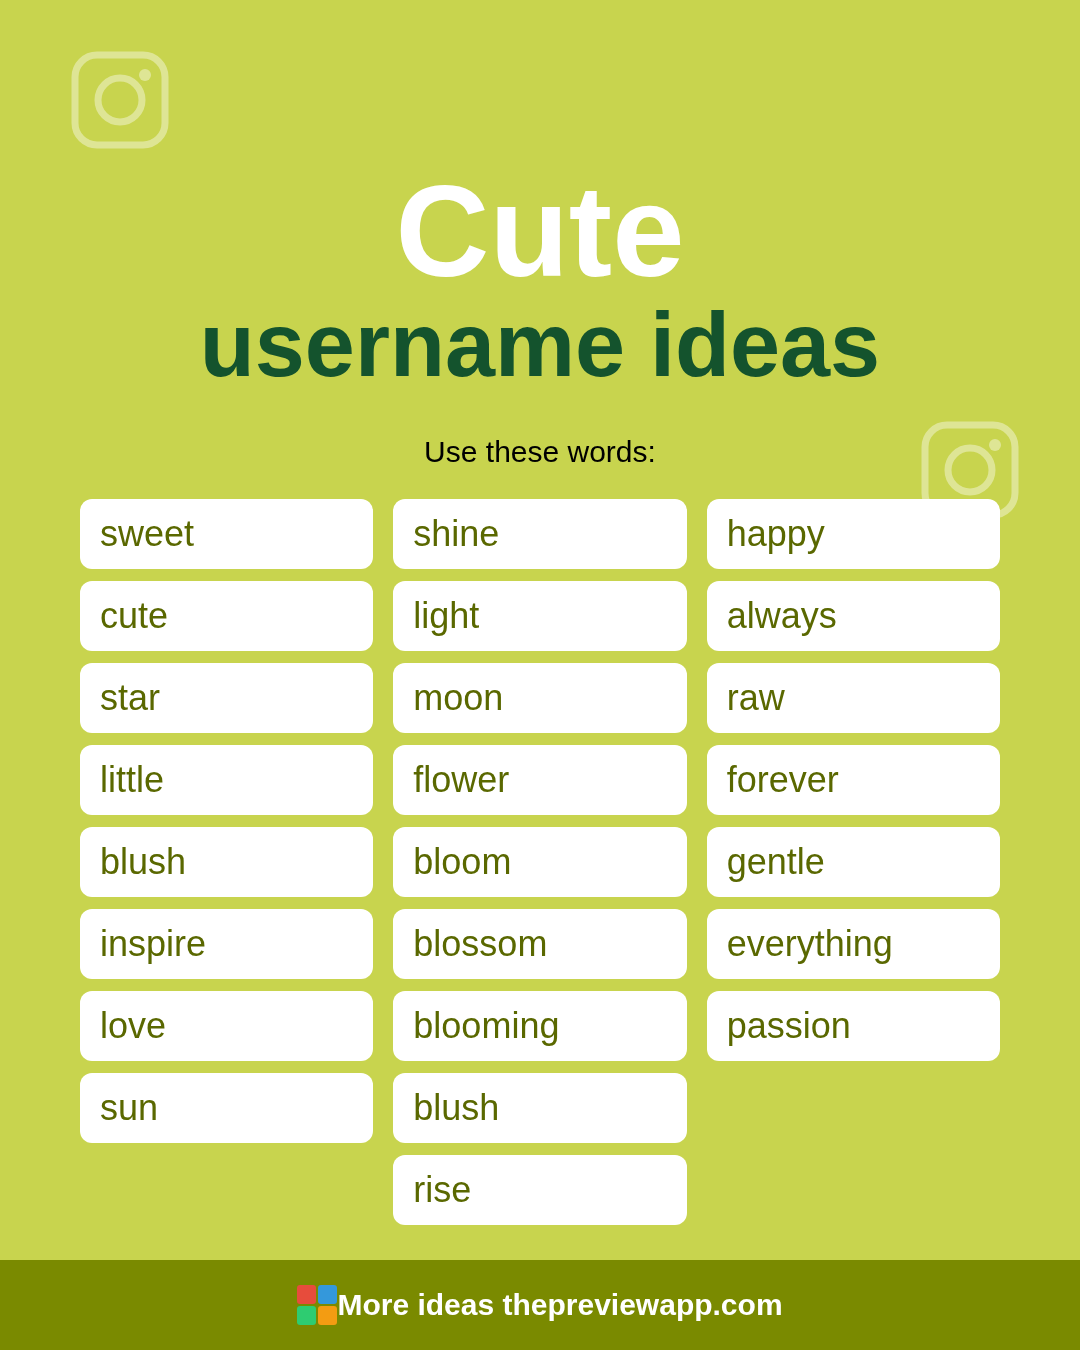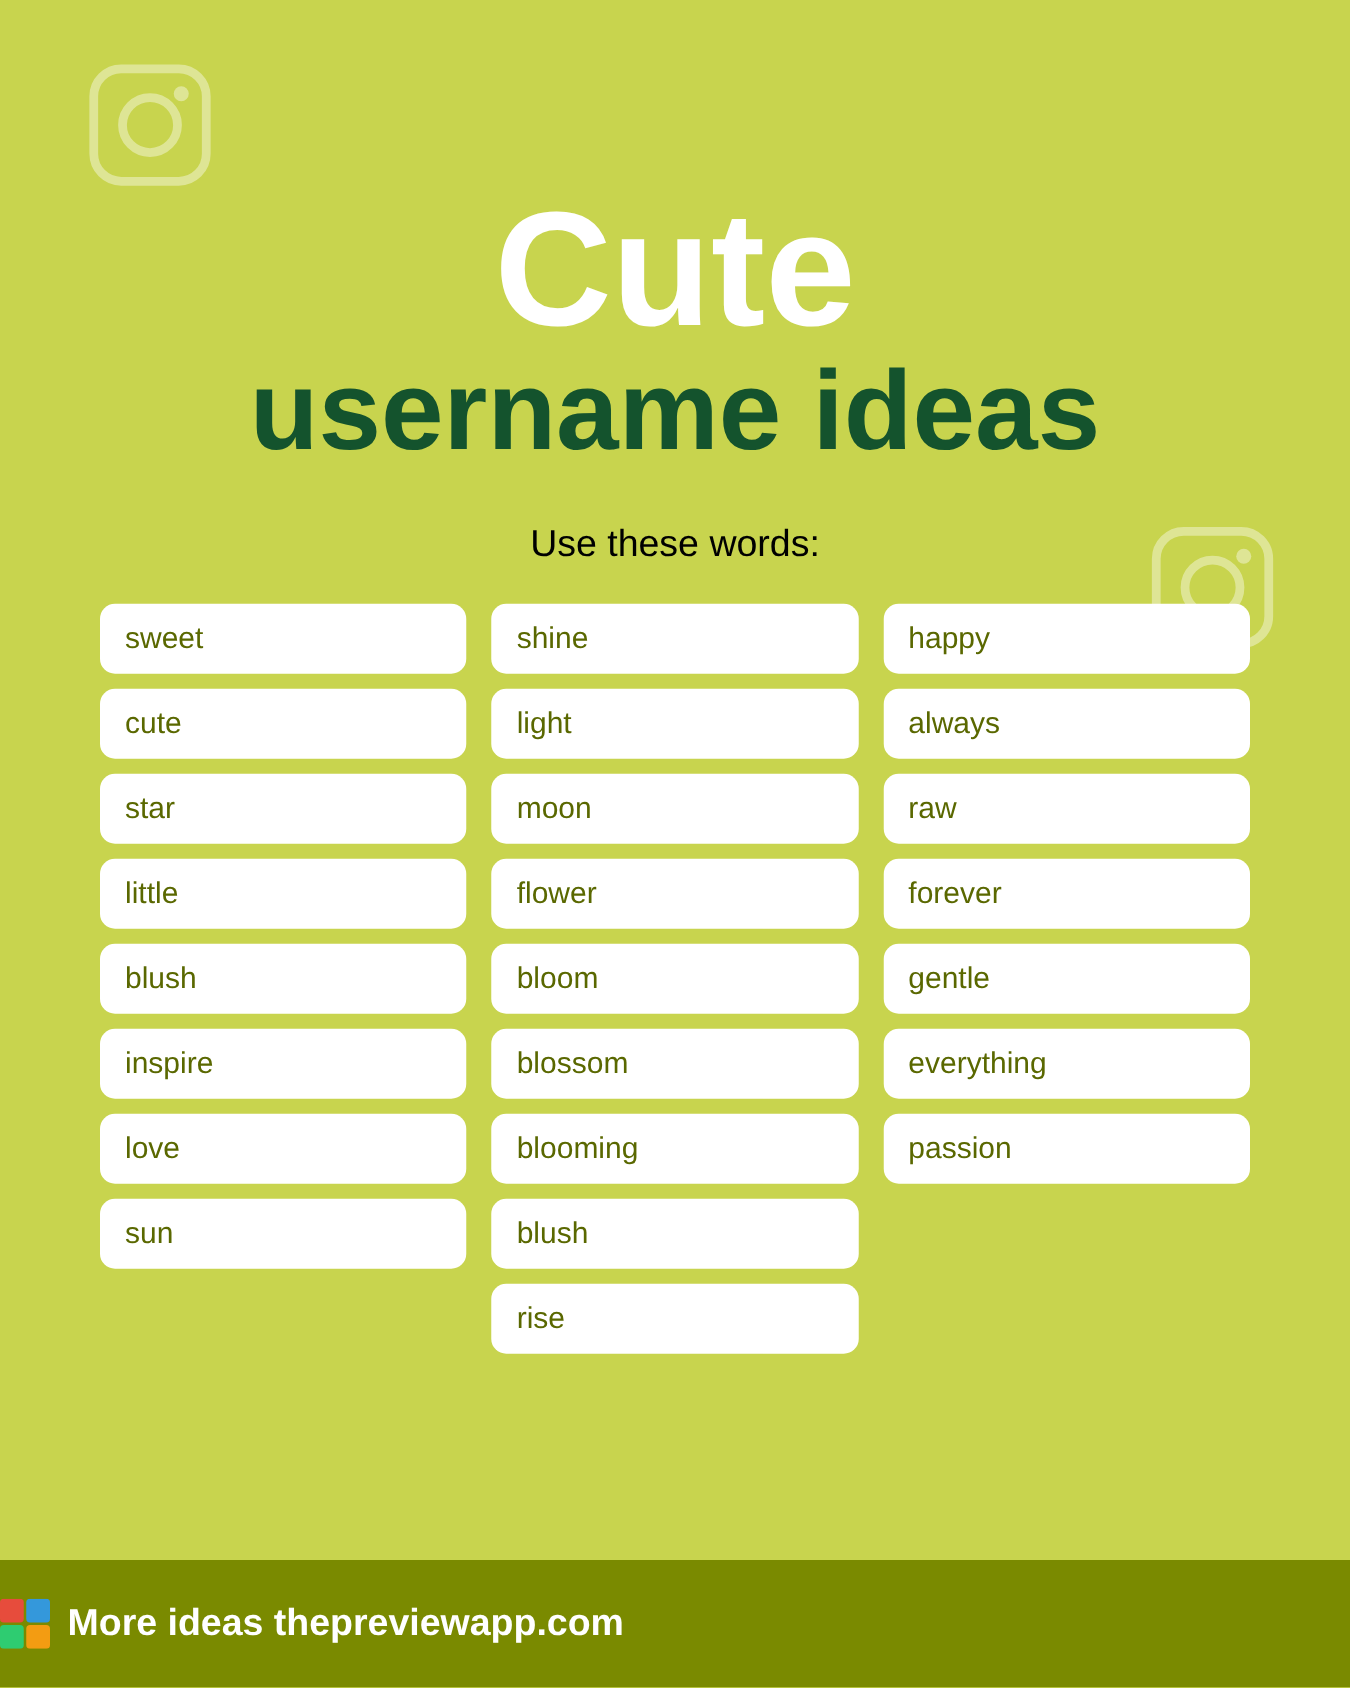--- a/index.html
+++ b/index.html
@@ -15,20 +15,21 @@
     }
 
     .main-content {
       flex: 1;
       background-color: #c8d44e;
       display: flex;
       flex-direction: column;
       align-items: center;
       position: relative;
       padding-bottom: 20px;
+      justify-content: center;
     }
 
     .instagram-icon {
       position: absolute;
       width: 100px;
       height: 100px;
       opacity: 0.4;
     }
 
     .instagram-icon-top-left {
@@ -87,34 +88,33 @@
       display: flex;
       flex-direction: column;
       gap: 12px;
       flex: 1;
     }
 
     .word-chip {
       background: #ffffff;
       border-radius: 12px;
       padding: 14px 20px;
-      font-size: 24px;
+      font-size: 36px;
       font-weight: 500;
       color: #5a6800;
       white-space: nowrap;
     }
 
     .footer {
       background-color: #7a8a00;
-      height: 102px;
+      height: 90px;
       width: 100%;
       display: flex;
       align-items: center;
-      justify-content: flex-start;
-      gap: 14px;
+      justify-content: center;
     }
 
     .footer-logo {
       width: 40px;
       height: 40px;
     }
 
     .footer-text {
       font-size: 30px;
       font-weight: 900;

